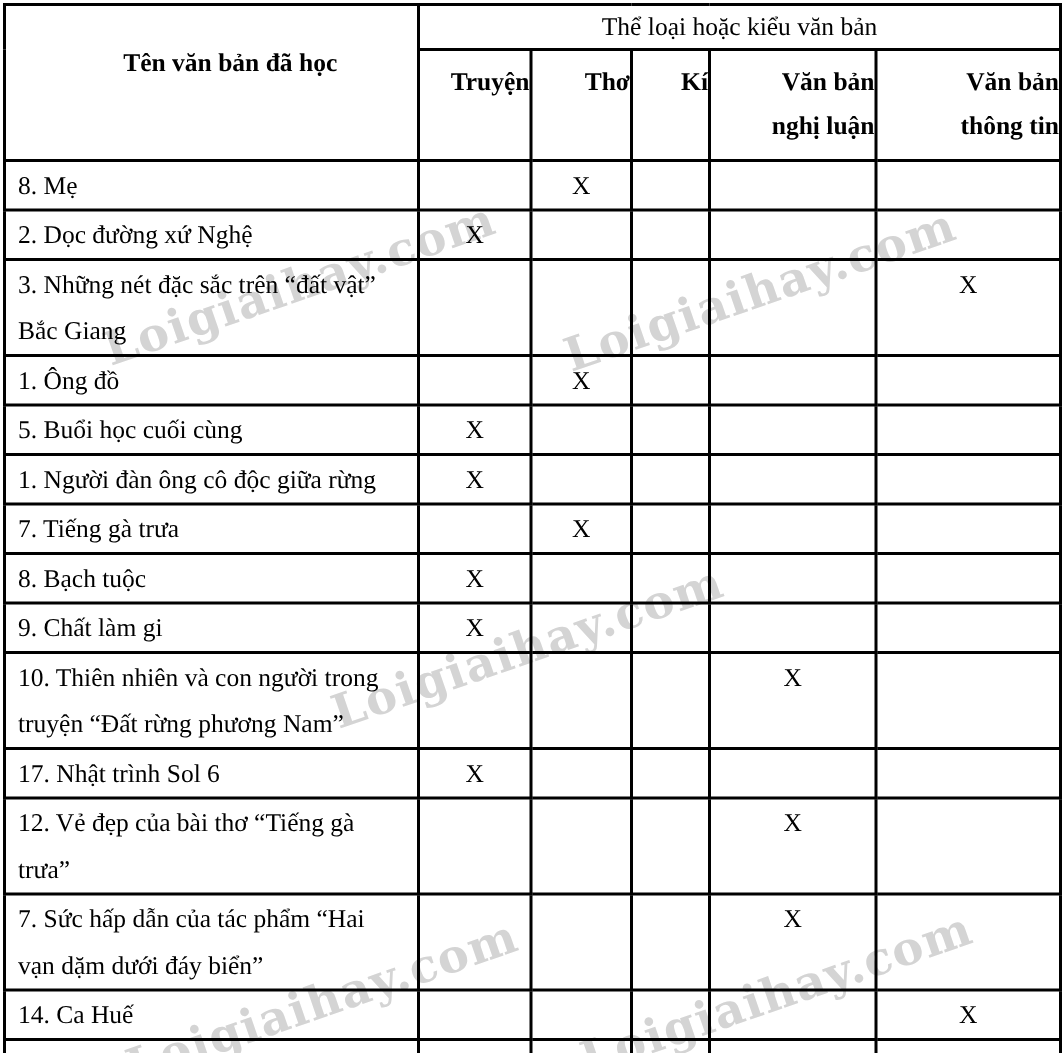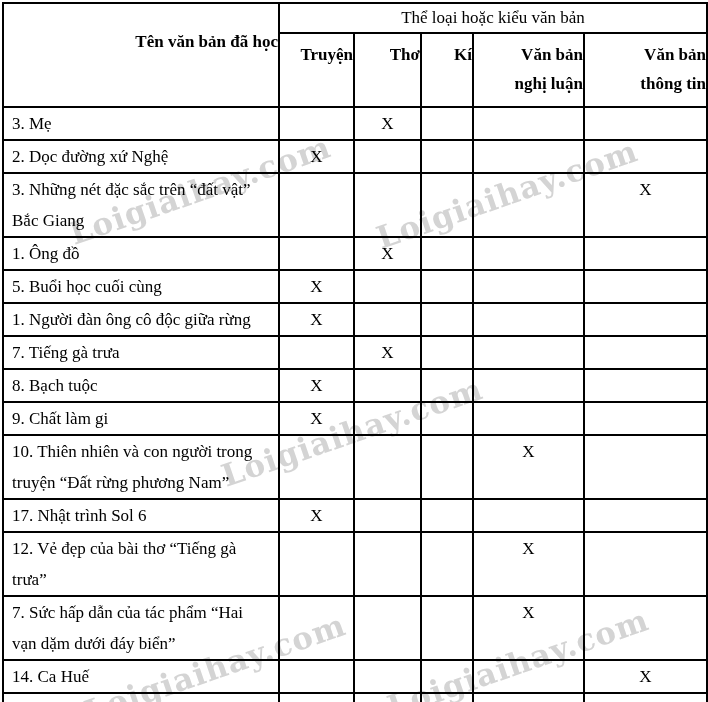--- a/index.html
+++ b/index.html
@@ -54,21 +54,21 @@
     overflow: hidden;
   }
   th.group-head {
     height: 28px;
     font-weight: normal;
     text-align: center;
     vertical-align: middle;
   }
   th.name-head {
     font-weight: bold;
-    text-align: right;
+    text-align: center;
     vertical-align: middle;
     padding-bottom: 26px;
     padding-left: 25px;
   }
   th.type-head {
     height: 66px;
     font-weight: bold;
     text-align: right;
     vertical-align: top;
     padding-top: 6px;
@@ -120,21 +120,21 @@
         <th class="type-head" style="white-space:pre-line;">Thơ</th>
         <th class="type-head" style="white-space:pre-line;">Kí</th>
         <th class="type-head" style="white-space:pre-line;">Văn bản
 nghị luận</th>
         <th class="type-head" style="white-space:pre-line;">Văn bản
 thông tin</th>
       </tr>
     </thead>
     <tbody>
       <tr style="height:27px">
-        <td class="name-cell">3. Mẹ</td>
+        <td class="name-cell">8. Mẹ</td>
         <td class="mark-cell"></td>
         <td class="mark-cell">X</td>
         <td class="mark-cell"></td>
         <td class="mark-cell"></td>
         <td class="mark-cell"></td>
       </tr>
       <tr style="height:32px">
         <td class="name-cell">2. Dọc đường xứ Nghệ</td>
         <td class="mark-cell">X</td>
         <td class="mark-cell"></td>

